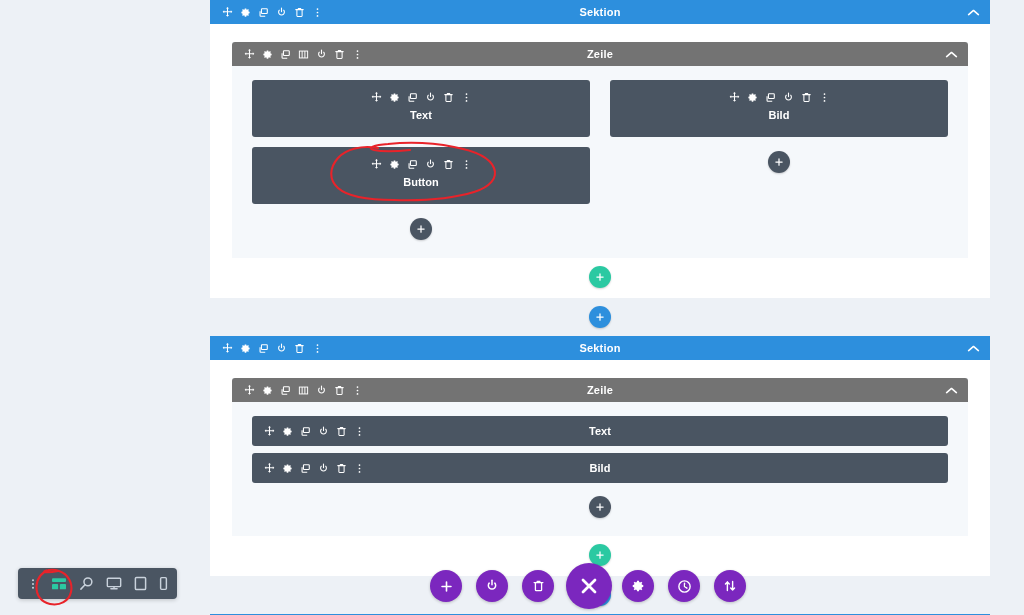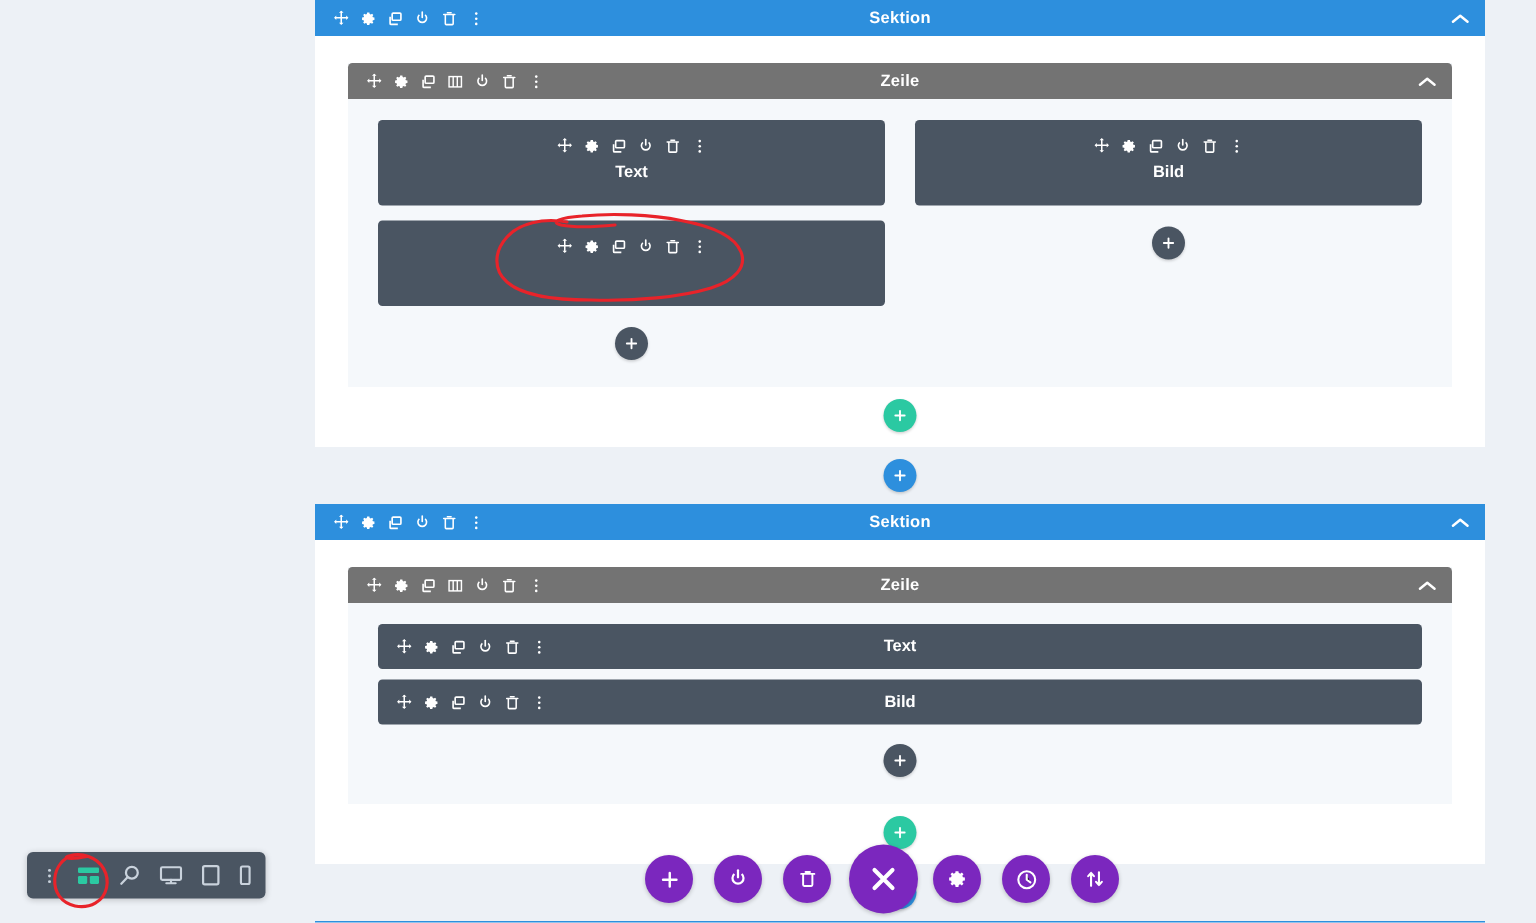--- a/index.html
+++ b/index.html
@@ -290,20 +290,21 @@
                       </svg>
                     </span>
                   <span class="ic">
                       <svg width="11" height="11" viewBox="0 0 16 16">
                         <circle cx="8" cy="3" r="1.25" fill="currentColor"></circle>
                         <circle cx="8" cy="8" r="1.25" fill="currentColor"></circle>
                         <circle cx="8" cy="13" r="1.25" fill="currentColor"></circle>
                       </svg>
                     </span>
                 </div>
+                <div class="mname">Button</div>
               </div>
 
               <div class="center-wrap" style="margin-top:4px;">
                 <div class="addbtn add-dark">
                   <svg width="10" height="10" viewBox="0 0 16 16">
                       <path d="M8 3v10M3 8h10" stroke="#fff" stroke-width="2" stroke-linecap="round"></path>
                     </svg>
                 </div>
               </div>
             </div>

